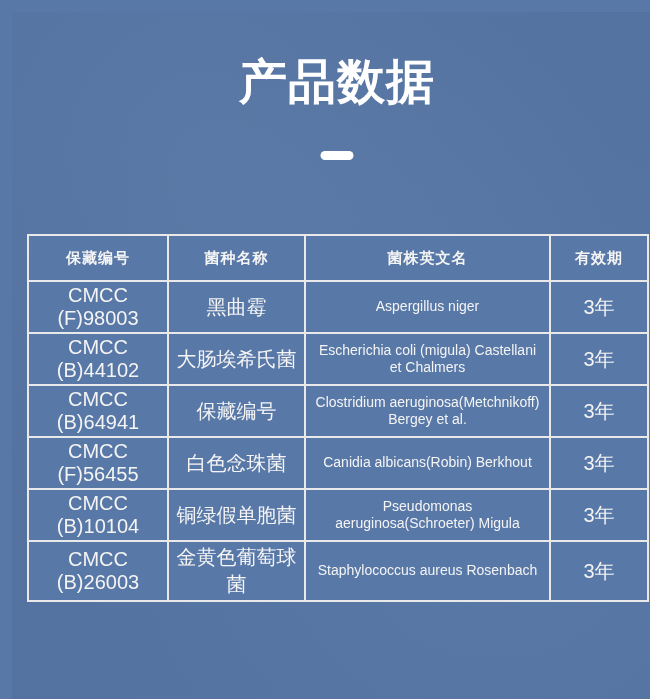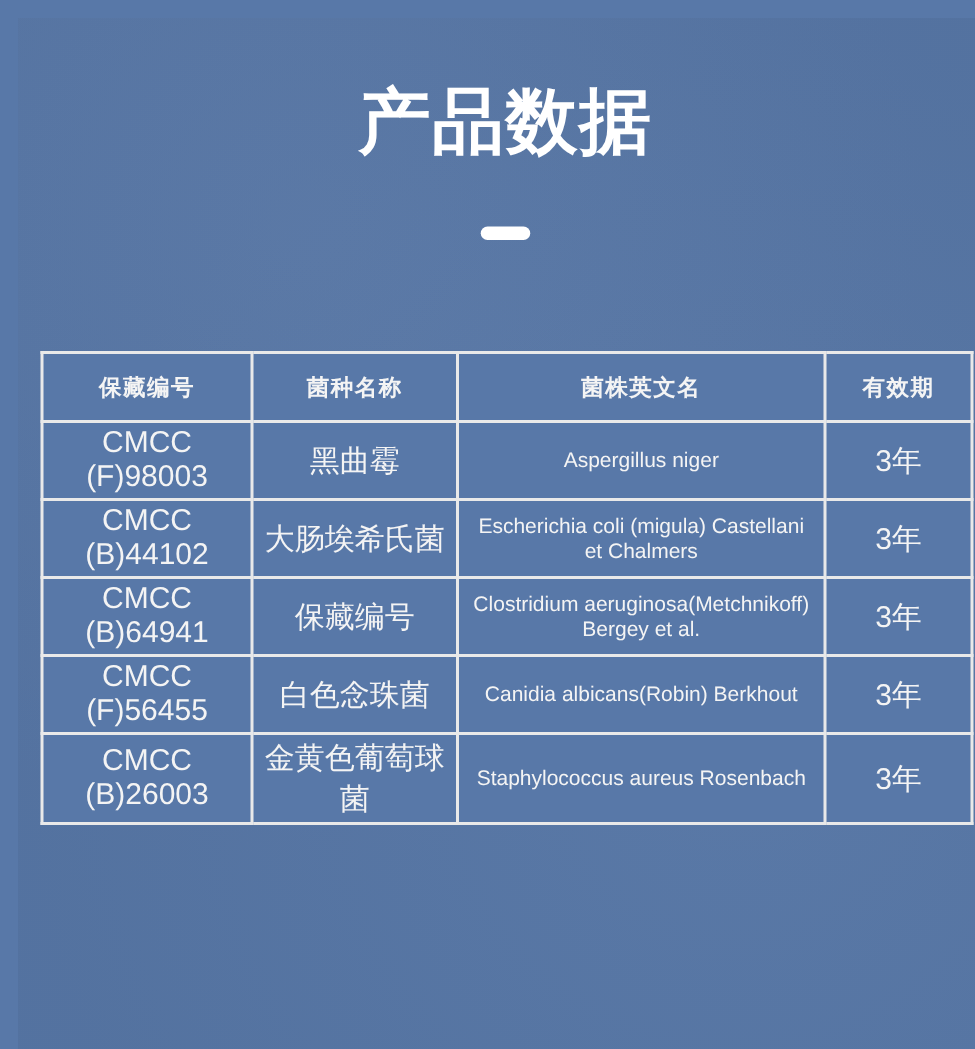--- a/index.html
+++ b/index.html
@@ -132,20 +132,26 @@
       <td class="en">Clostridium aeruginosa(Metchnikoff) Bergey et al.</td>
       <td class="validity">3年</td>
     </tr>
       <tr style="">
       <td class="code">CMCC (F)56455</td>
       <td class="cn">白色念珠菌</td>
       <td class="en">Canidia albicans(Robin) Berkhout</td>
       <td class="validity">3年</td>
     </tr>
       <tr style="">
+      <td class="code">CMCC (B)10104</td>
+      <td class="cn">铜绿假单胞菌</td>
+      <td class="en">Pseudomonas aeruginosa(Schroeter) Migula</td>
+      <td class="validity">3年</td>
+    </tr>
+      <tr style="">
       <td class="code">CMCC (B)26003</td>
       <td class="cn">金黄色葡萄球菌</td>
       <td class="en">Staphylococcus aureus Rosenbach</td>
       <td class="validity">3年</td>
     </tr>
     </tbody>
 </table>
 
 <div class="bottom-strip"></div>
 

